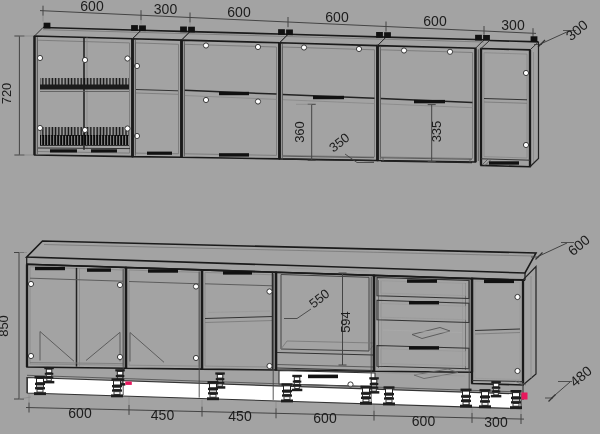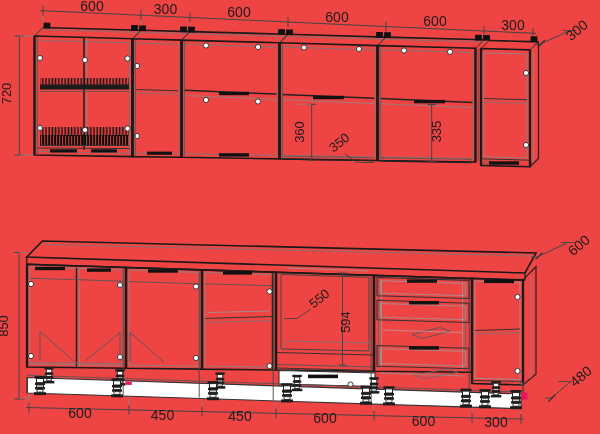--- a/index.html
+++ b/index.html
@@ -1,16 +1,16 @@
 <!DOCTYPE html>
 <html><head>
 <meta charset="utf-8">
 <style>
 html,body{margin:0;padding:0;background:#ffffff;}
-#canvas{position:relative;width:600px;height:434px;background:#ef4444;overflow:hidden;}
+#canvas{position:relative;width:600px;height:434px;background:#a3a3a3;overflow:hidden;}
 text{font-family:"Liberation Sans", sans-serif;}
 </style>
 </head>
 <body>
 
 <div id="canvas">
 <svg width="600" height="434" viewBox="0 0 600 434">
 <defs>
 <pattern id="comb" width="3.2" height="10" patternUnits="userSpaceOnUse">
 <line x1="1.2" y1="0" x2="1.2" y2="10" stroke="#111" stroke-width="1.5"></line>

